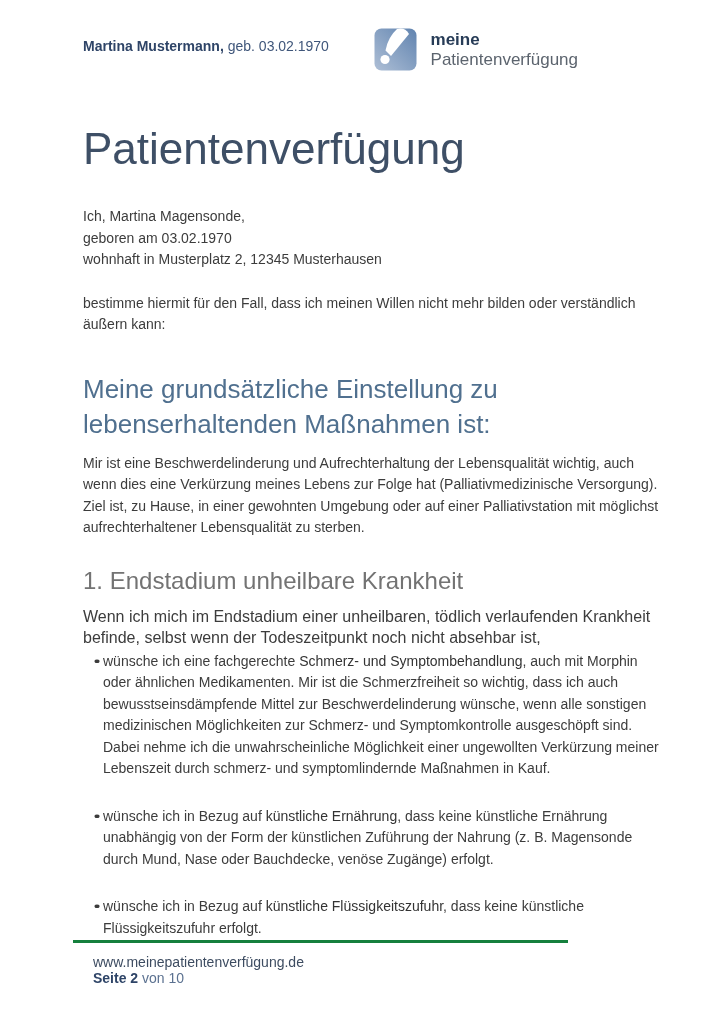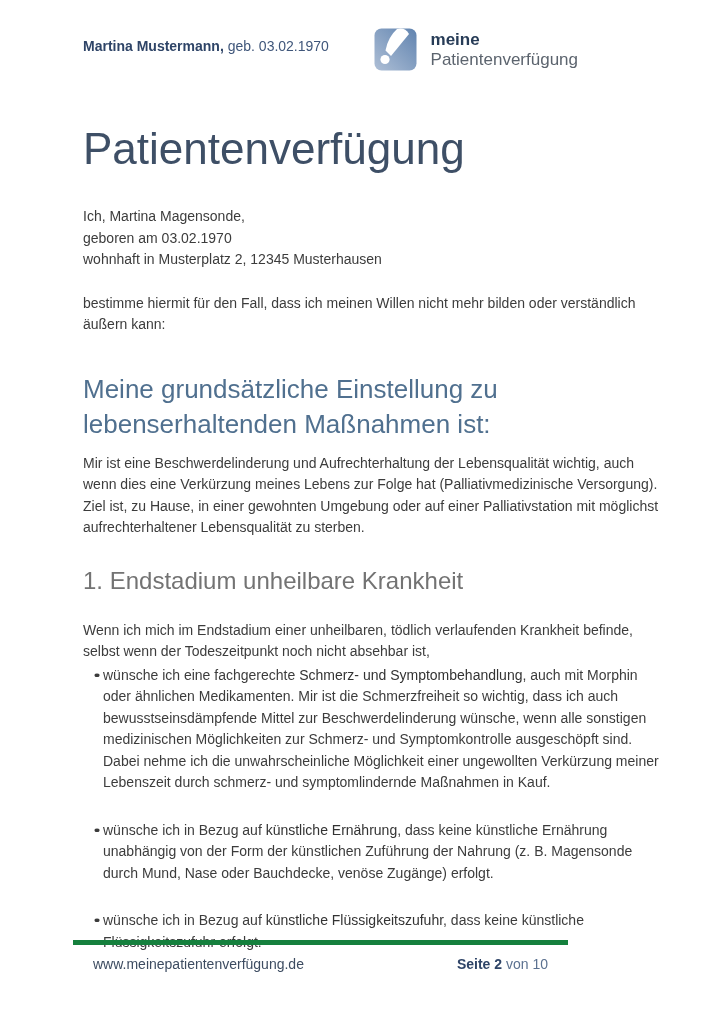--- a/index.html
+++ b/index.html
@@ -42,43 +42,44 @@
     font-size:26px; font-weight:300; line-height:35px;
     color:#50708f;
   }
   .attitude-body { margin-top:11px; font-size:14px; line-height:21.5px; }
 
   .h3 {
     margin-top:27px;
     font-size:24px; font-weight:300; line-height:30px;
     color:#737373;
   }
-  .s1-intro { margin-top:24px; font-size:14px; line-height:21.5px; }
+  .s1-intro { margin-top:10px; font-size:16px; line-height:21.5px; }
 
   .bullets { margin-top:2px; list-style:none; }
   .bullet-item {
     position:relative;
     padding-left:20px;
     font-size:14px; line-height:21.5px;
     margin-bottom:26px;
   }
   .bullet-item:last-child { margin-bottom:0; }
   .marker {
     position:absolute; left:11px; top:0;
     letter-spacing:-3px; color:#3c3c3c; font-size:13px;
   }
   .bold-inline { font-weight:400; color:#333333; }
 
   
   .footer {
     position:absolute; left:73px; right:46px; top:940px;
-    border-top:5px solid #15803d;
+    border-top:3px solid #15803d;
     padding:11px 20px 0 20px;
     display:flex; justify-content:space-between; align-items:baseline;
     font-size:14px;
+    flex-direction:column;
   }
   .footer-url { color:#3d4c61; text-decoration:none; }
   .footer-page { color:#5b7190; }
   .footer-page-bold { font-weight:700; color:#2e4467; }
 </style>
 </head>
 <body>
 
 <div class="page">
 

